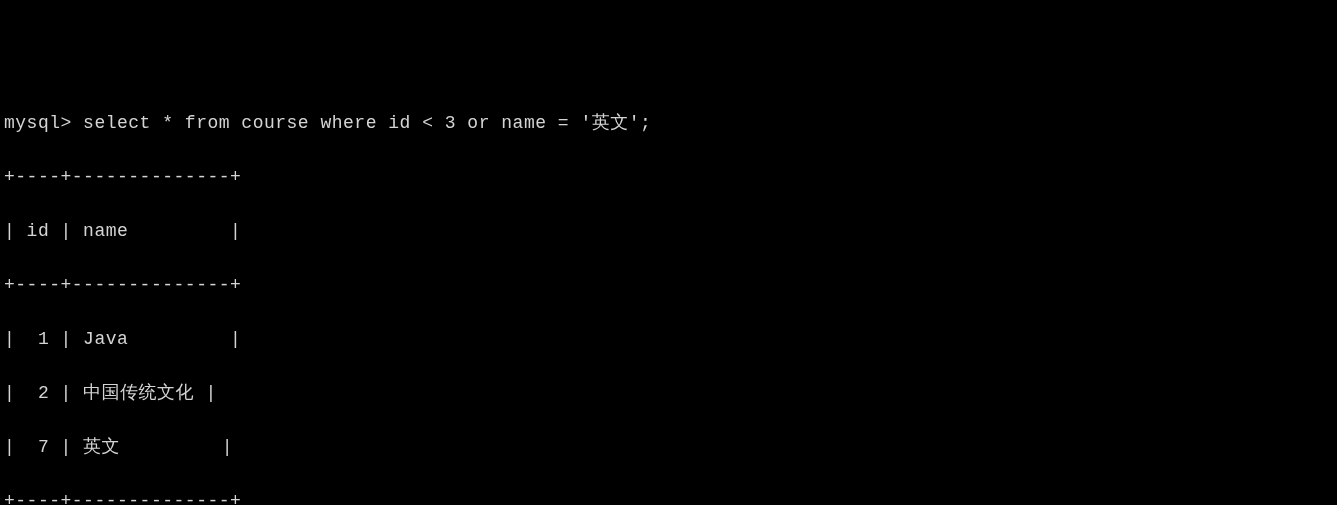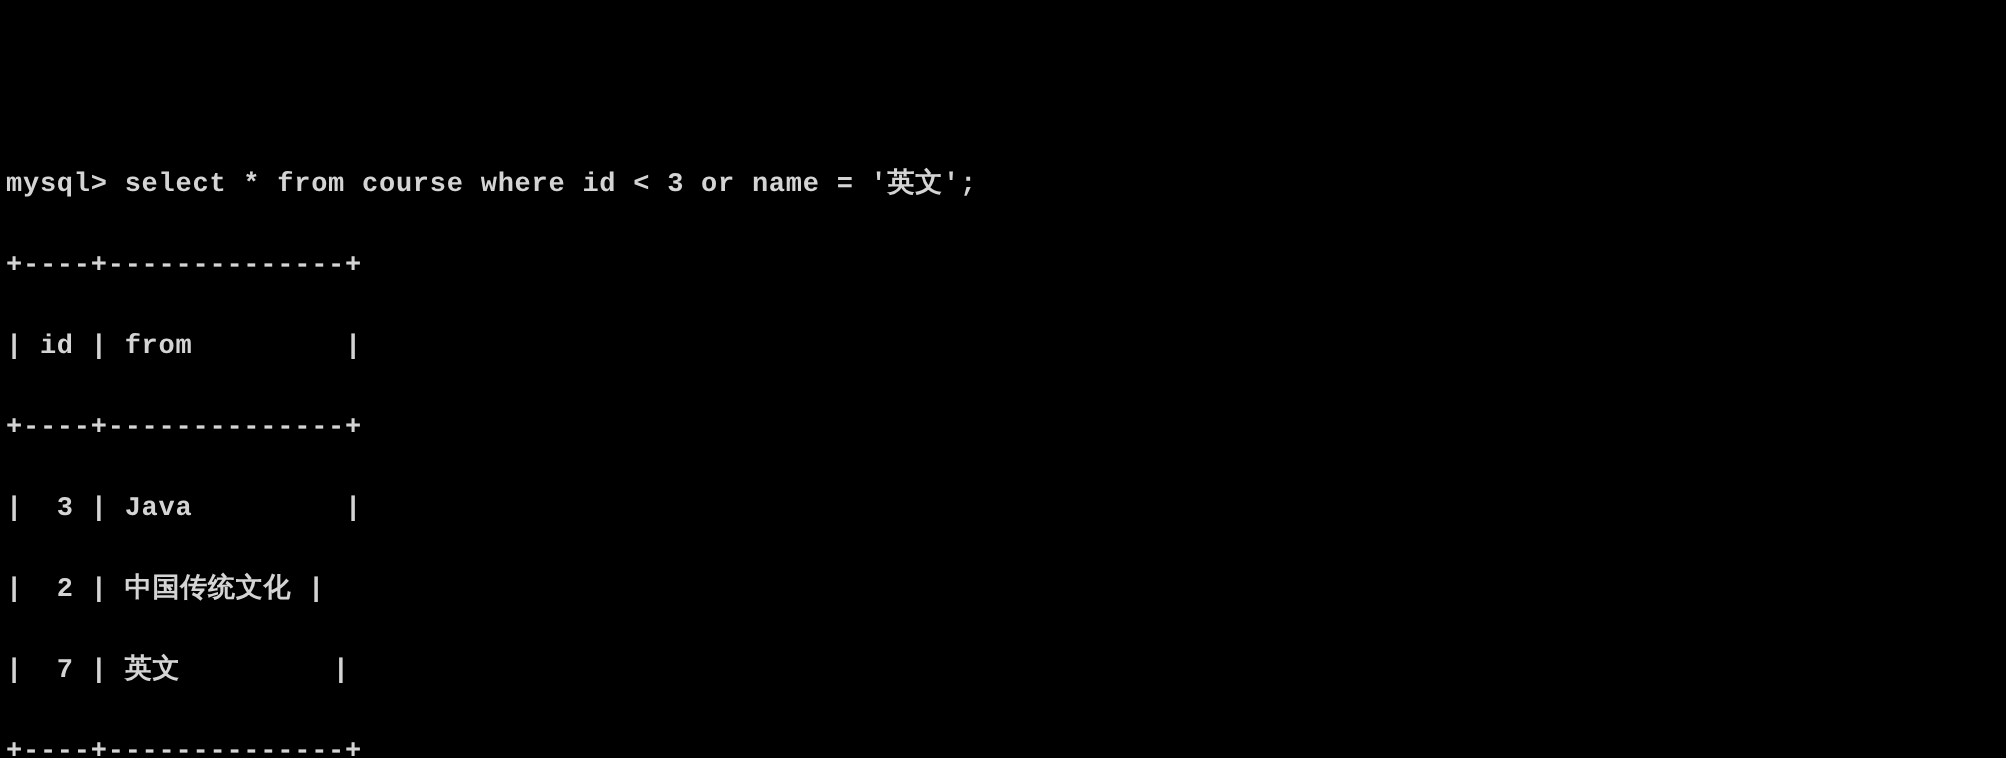--- a/index.html
+++ b/index.html
@@ -6,32 +6,32 @@
     body {
       background: #000000;
       color: #d4d4d4;
       font-family: "Courier New", "Consolas", monospace;
       font-size: 18px;
       line-height: 1.5;
       padding: 2px 4px;
       white-space: pre;
       letter-spacing: 0.5px;
     }
-    .terminal-line { white-space: pre; font-weight: bold; }
+    .terminal-line { white-space: pre; }
   </style>
 </head>
 <body>
 
 
 
 <div class="terminal-line"><span>mysql&gt;</span><span> select * from course where id &lt; 3 or name = '英文';</span></div>
 <div class="terminal-line">+----+--------------+</div>
-<div class="terminal-line">| id | from         |</div>
+<div class="terminal-line">| id | name         |</div>
 <div class="terminal-line">+----+--------------+</div>
-<div class="terminal-line">|  3 | Java         |</div>
+<div class="terminal-line">|  1 | Java         |</div>
 <div class="terminal-line">|  2 | 中国传统文化 |</div>
 <div class="terminal-line">|  7 | 英文         |</div>
 <div class="terminal-line">+----+--------------+</div>
 
 
 
 
 
 
 

